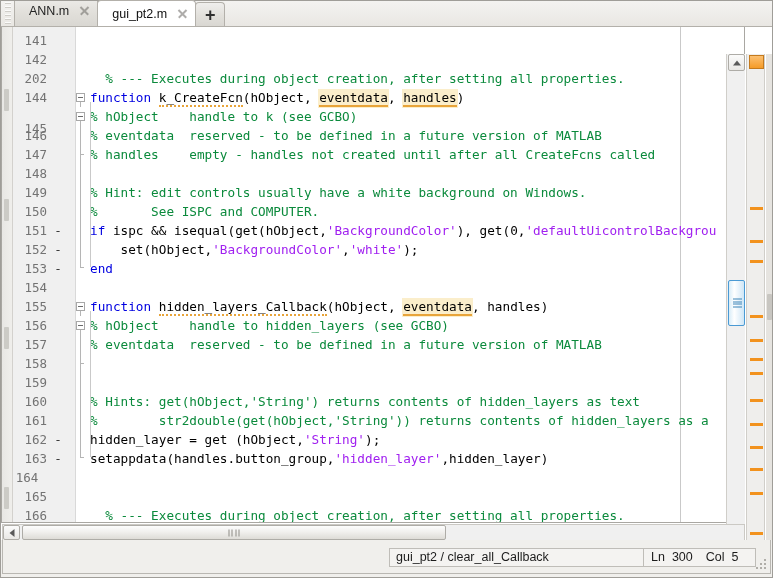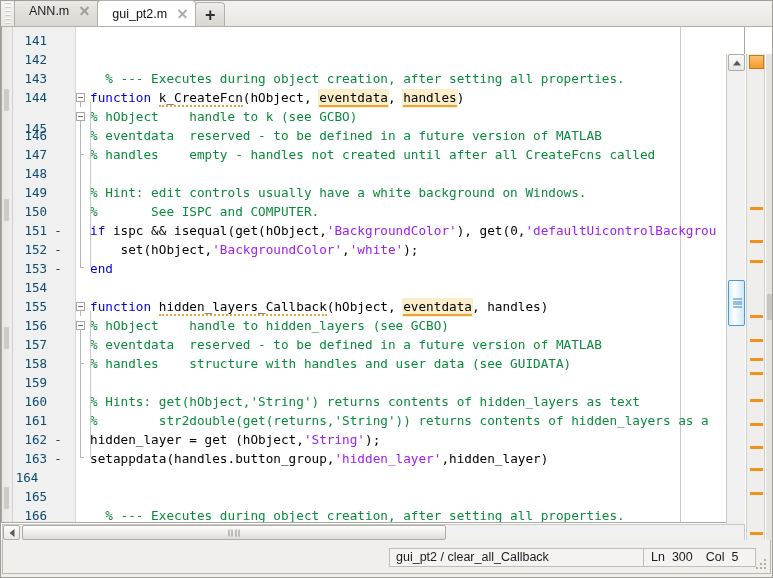--- a/index.html
+++ b/index.html
@@ -91,21 +91,21 @@
     position:absolute;left:2px;width:5px;height:22px;background:#c2c0bb;border-radius:1px;opacity:.75;
   }
 
   
   .gutter{
     position:absolute;left:11px;top:0;width:63px;height:100%;
     background:#f0f0f0;border-right:1px solid #d9d9d9;box-sizing:border-box;
   }
   .gutter .ln{
     position:absolute;right:28px;width:40px;text-align:right;
-    font-family:"DejaVu Sans Mono", monospace;font-size:12.5px;color:#0c4a6e;
+    font-family:"DejaVu Sans Mono", monospace;font-size:12.5px;color:#737373;
     height:19px;line-height:19px;
   }
   .gutter .mark{
     position:absolute;right:11px;width:12px;text-align:center;
     font-family:"DejaVu Sans Mono", monospace;font-size:12.5px;color:#3b3b3b;
     height:19px;line-height:19px;
   }
 
   
   .foldcol{
@@ -313,21 +313,21 @@
       <div class="left-rail">
         <div class="nub" style="top:62px"></div>
         <div class="nub" style="top:172px"></div>
         <div class="nub" style="top:300px"></div>
         <div class="nub" style="top:460px"></div>
       </div>
 
       <div class="gutter" id="gutter">
           <div class="ln" style="top: 4px;">141</div>
           <div class="ln" style="top: 23px;">142</div>
-          <div class="ln" style="top: 42px;">143</div>
+          <div class="ln" style="top: 42px;">202</div>
           <div class="ln" style="top: 61px;">144</div>
           <div class="ln" style="top: 72px; margin-top: 20px;">145</div>
           <div class="ln" style="top: 99px;">146</div>
           <div class="ln" style="top: 118px;">147</div>
           <div class="ln" style="top: 137px;">148</div>
           <div class="ln" style="top: 156px;">149</div>
           <div class="ln" style="top: 175px;">150</div>
           <div class="ln" style="top: 194px;">151</div>
           <div class="mark" style="top: 194px;">-</div>
           <div class="ln" style="top: 213px;">152</div>
@@ -378,24 +378,23 @@
           <div class="cl" style="top: 137px;"></div>
           <div class="cl" style="top: 175px;"><span class="cmt">%       See ISPC and COMPUTER.</span></div>
           <div class="cl" style="top: 156px;"><span class="cmt">% Hint: edit controls usually have a white background on Windows.</span></div>
           <div class="cl" style="top: 194px;"><span class="kw">if</span><span> ispc &amp;&amp; isequal(get(hObject,</span><span class="str">'BackgroundColor'</span><span>), get(0,</span><span class="str">'defaultUicontrolBackgrou</span></div>
           <div class="cl" style="top: 213px;"><span>    set(hObject,</span><span class="str">'BackgroundColor'</span><span>,</span><span class="str">'white'</span><span>);</span></div>
           <div class="cl" style="top: 232px;"><span class="kw">end</span></div>
           <div class="cl" style="top: 251px;"></div>
           <div class="cl" style="top: 270px;"><span class="kw">function </span><span class="sq">hidden_layers_Callback</span><span>(hObject, </span><span class="hl">eventdata</span><span>, handles)</span></div>
           <div class="cl" style="top: 289px;"><span class="cmt">% hObject    handle to hidden_layers (see GCBO)</span></div>
           <div class="cl" style="top: 308px;"><span class="cmt">% eventdata  reserved - to be defined in a future version of MATLAB</span></div>
-          <div class="cl" style="top: 327px;"><span class="cmt">% handles    structure with handles and user data (see GUIDATA)</span></div>
           <div class="cl" style="top: 346px;"></div>
           <div class="cl" style="top: 365px;"><span class="cmt">% Hints: get(hObject,'String') returns contents of hidden_layers as text</span></div>
-          <div class="cl" style="top: 384px;"><span class="cmt">%        str2double(get(returns,'String')) returns contents of hidden_layers as a</span></div>
+          <div class="cl" style="top: 384px;"><span class="cmt">%        str2double(get(hObject,'String')) returns contents of hidden_layers as a</span></div>
           <div class="cl" style="top: 403px;"><span>hidden_layer = get (hObject,</span><span class="str">'String'</span><span>);</span></div>
           <div class="cl" style="top: 422px;"><span>setappdata(handles.button_group,</span><span class="str">'hidden_layer'</span><span>,hidden_layer)</span></div>
           <div class="cl" style="top: 441px;"></div>
           <div class="cl" style="top: 460px;"></div>
           <div class="cl" style="top: 479px;"><span>  </span><span class="cmt">% --- Executes during object creation, after setting all properties.</span></div>
           <div class="indent-guide" style="left: 0px; top: 75px; height: 165px;"></div>
           <div class="indent-guide" style="left: 0px; top: 284px; height: 146px;"></div>
         </div>
     </div>
 

